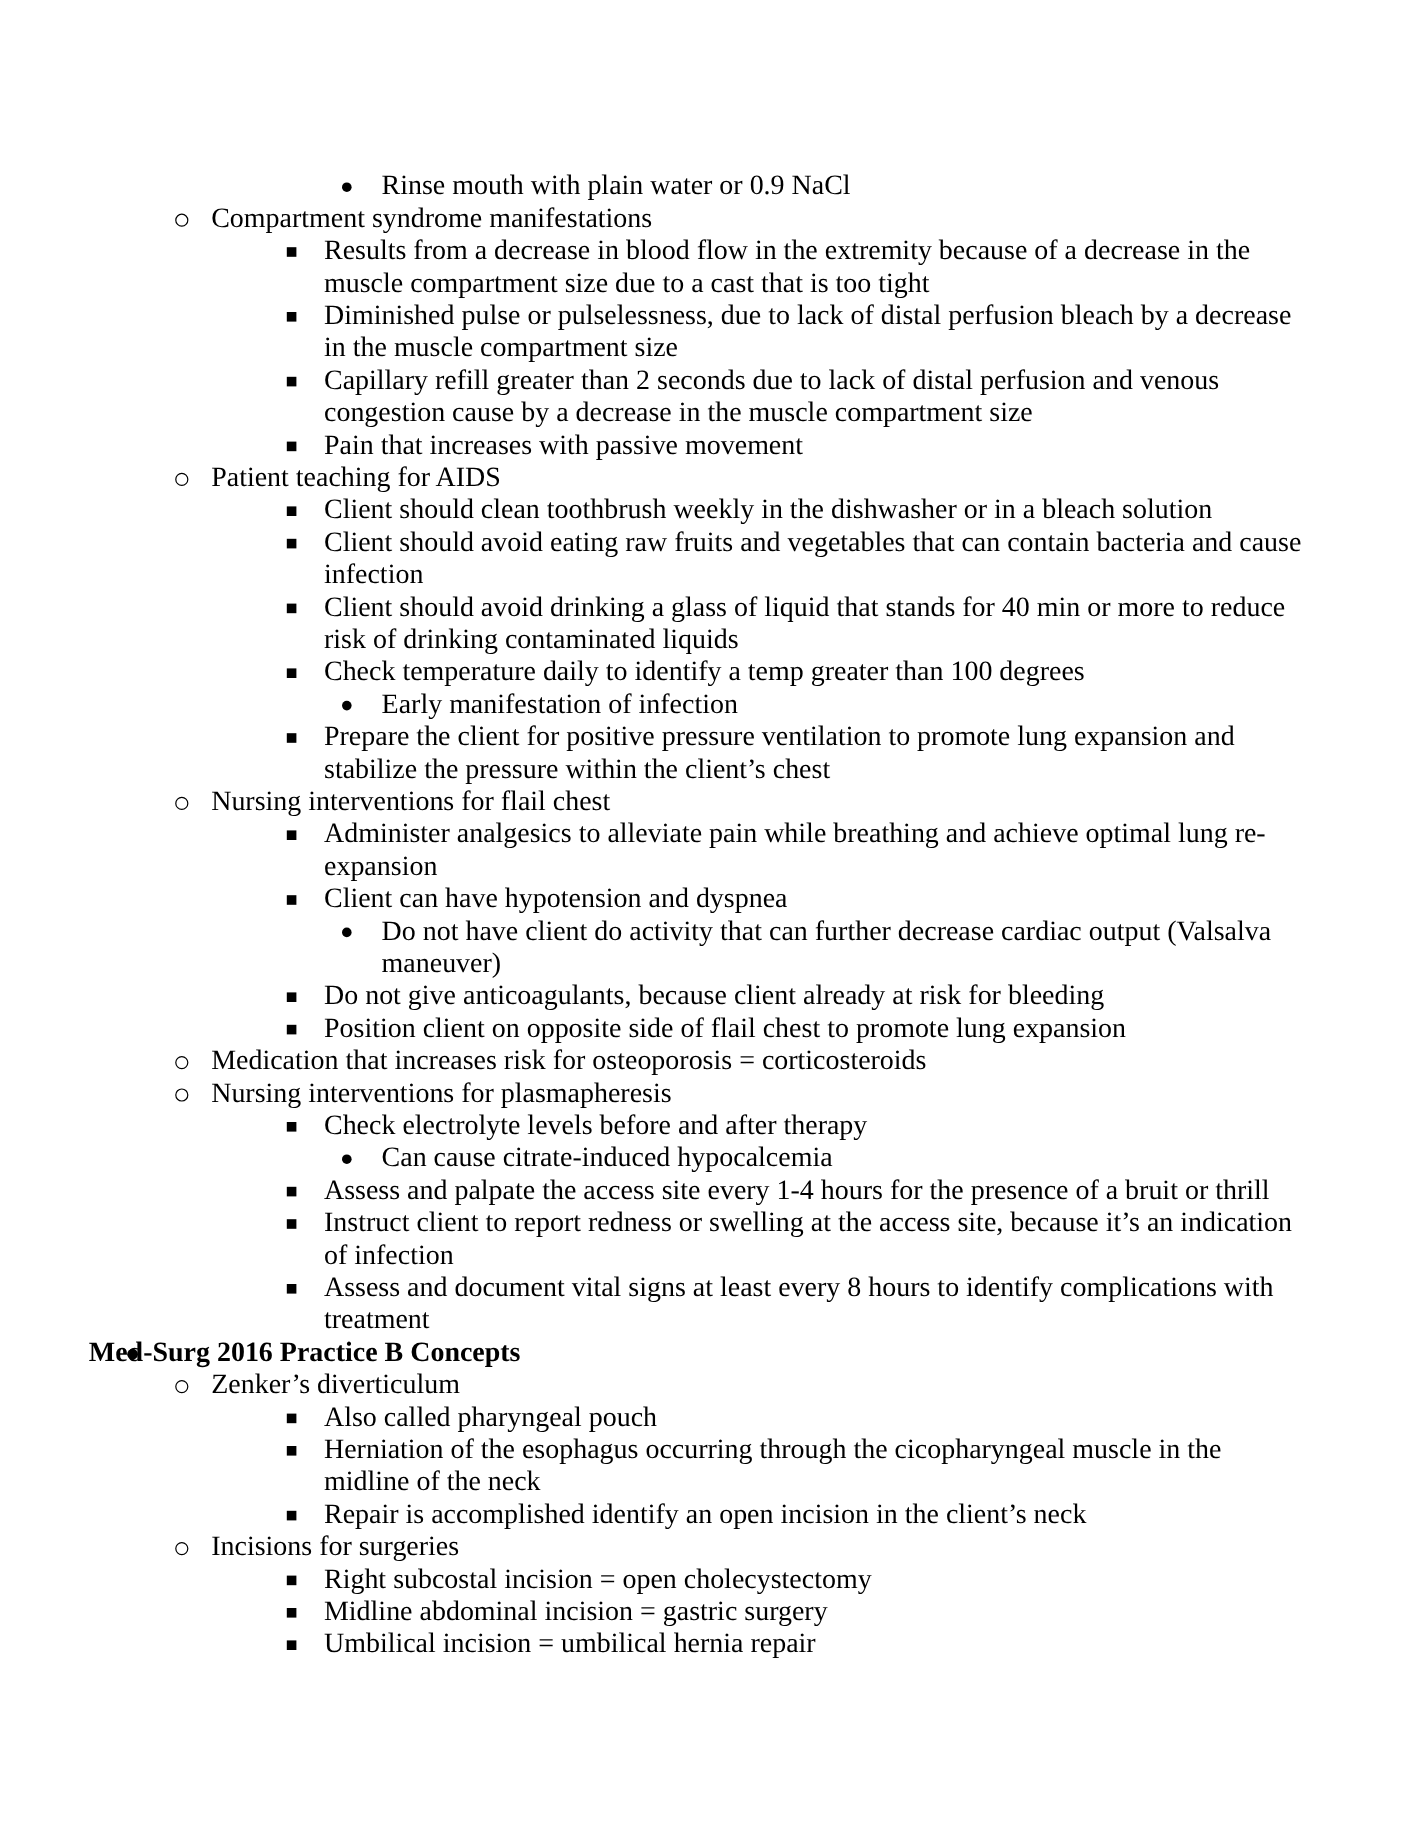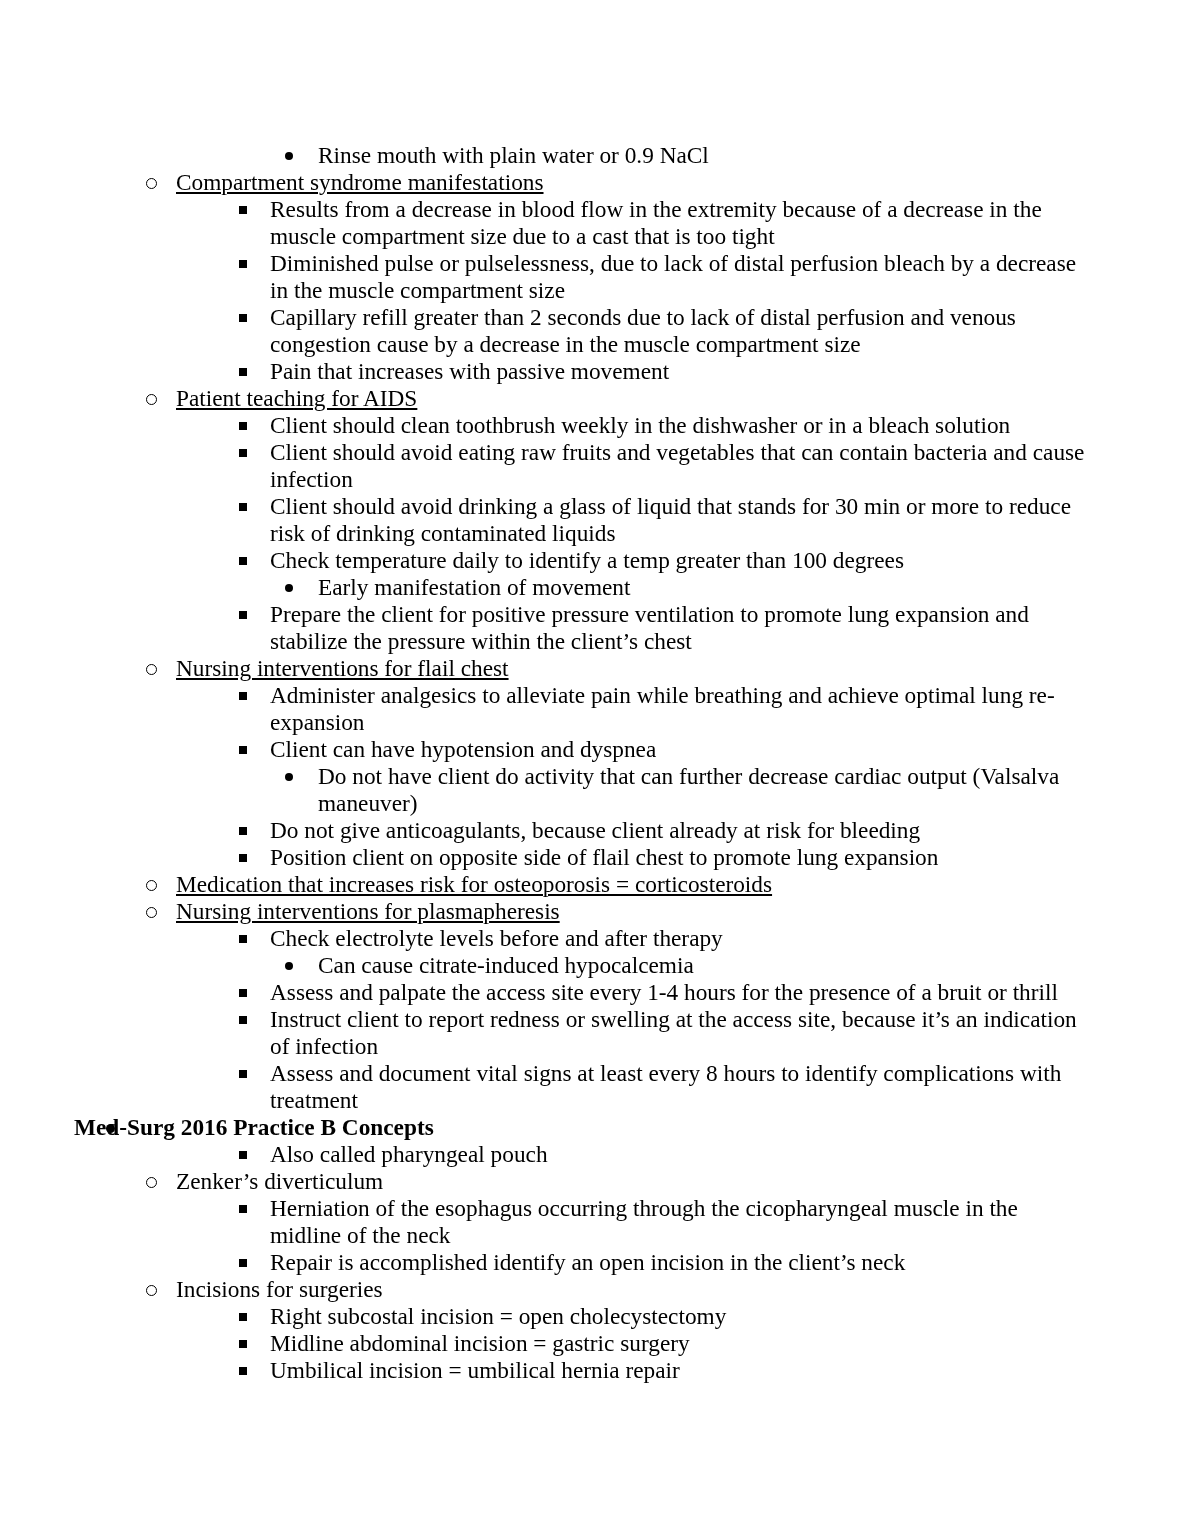--- a/index.html
+++ b/index.html
@@ -48,21 +48,20 @@
     box-sizing: border-box;
     background: transparent;
     top: 9px;
   }
   .sq {
     width: 8px; height: 8px;
     background: #000;
     top: 10px;
   }
   .u .txt {
-    text-decoration: underline;
     text-decoration-thickness: 1.5px;
     text-underline-offset: 2px;
     text-align: right;
   }
   .b { font-weight: bold; }
 </style>
 </head>
 <body>
 
 <div class="page">
@@ -70,40 +69,40 @@
 
     <div class="li l4"><span class="mk dot"></span><span class="txt">Rinse mouth with plain water or 0.9 NaCl</span></div>
     <div class="li l2 u"><span class="mk circle"></span><span class="txt">Compartment syndrome manifestations</span></div>
     <div class="li l3"><span class="mk sq"></span><span class="txt">Results from a decrease in blood flow in the extremity because of a decrease in the muscle compartment size due to a cast that is too tight</span></div>
     <div class="li l3"><span class="mk sq"></span><span class="txt">Diminished pulse or pulselessness, due to lack of distal perfusion bleach by a decrease in the muscle compartment size</span></div>
     <div class="li l3"><span class="mk sq"></span><span class="txt">Capillary refill greater than 2 seconds due to lack of distal perfusion and venous congestion cause by a decrease in the muscle compartment size</span></div>
     <div class="li l3"><span class="mk sq"></span><span class="txt">Pain that increases with passive movement</span></div>
     <div class="li l2 u"><span class="mk circle"></span><span class="txt">Patient teaching for AIDS</span></div>
     <div class="li l3"><span class="mk sq"></span><span class="txt">Client should clean toothbrush weekly in the dishwasher or in a bleach solution</span></div>
     <div class="li l3"><span class="mk sq"></span><span class="txt">Client should avoid eating raw fruits and vegetables that can contain bacteria and cause infection</span></div>
-    <div class="li l3"><span class="mk sq"></span><span class="txt">Client should avoid drinking a glass of liquid that stands for 30 min or more to reduce risk of drinking contaminated liquids</span></div>
+    <div class="li l3"><span class="mk sq"></span><span class="txt">Client should avoid drinking a glass of liquid that stands for 40 min or more to reduce risk of drinking contaminated liquids</span></div>
     <div class="li l3"><span class="mk sq"></span><span class="txt">Check temperature daily to identify a temp greater than 100 degrees</span></div>
-    <div class="li l4"><span class="mk dot"></span><span class="txt">Early manifestation of movement</span></div>
+    <div class="li l4"><span class="mk dot"></span><span class="txt">Early manifestation of infection</span></div>
     <div class="li l3"><span class="mk sq"></span><span class="txt">Prepare the client for positive pressure ventilation to promote lung expansion and stabilize the pressure within the client’s chest</span></div>
     <div class="li l2 u"><span class="mk circle"></span><span class="txt">Nursing interventions for flail chest</span></div>
     <div class="li l3"><span class="mk sq"></span><span class="txt">Administer analgesics to alleviate pain while breathing and achieve optimal lung re-expansion</span></div>
     <div class="li l3"><span class="mk sq"></span><span class="txt">Client can have hypotension and dyspnea</span></div>
     <div class="li l4"><span class="mk dot"></span><span class="txt">Do not have client do activity that can further decrease cardiac output (Valsalva maneuver)</span></div>
     <div class="li l3"><span class="mk sq"></span><span class="txt">Do not give anticoagulants, because client already at risk for bleeding</span></div>
     <div class="li l3"><span class="mk sq"></span><span class="txt">Position client on opposite side of flail chest to promote lung expansion</span></div>
     <div class="li l2 u"><span class="mk circle"></span><span class="txt">Medication that increases risk for osteoporosis = corticosteroids</span></div>
     <div class="li l2 u"><span class="mk circle"></span><span class="txt">Nursing interventions for plasmapheresis</span></div>
     <div class="li l3"><span class="mk sq"></span><span class="txt">Check electrolyte levels before and after therapy</span></div>
     <div class="li l4"><span class="mk dot"></span><span class="txt">Can cause citrate-induced hypocalcemia</span></div>
     <div class="li l3"><span class="mk sq"></span><span class="txt">Assess and palpate the access site every 1-4 hours for the presence of a bruit or thrill</span></div>
     <div class="li l3"><span class="mk sq"></span><span class="txt">Instruct client to report redness or swelling at the access site, because it’s an indication of infection</span></div>
     <div class="li l3"><span class="mk sq"></span><span class="txt">Assess and document vital signs at least every 8 hours to identify complications with treatment</span></div>
     <div class="li l1 b"><span class="mk dot"></span><span class="txt">Med-Surg 2016 Practice B Concepts</span></div>
+    <div class="li l2"><span class="mk circle"></span><span class="txt">Zenker’s diverticulum</span></div>
     <div class="li l3"><span class="mk sq"></span><span class="txt">Also called pharyngeal pouch</span></div>
-    <div class="li l2"><span class="mk circle"></span><span class="txt">Zenker’s diverticulum</span></div>
     <div class="li l3"><span class="mk sq"></span><span class="txt">Herniation of the esophagus occurring through the cicopharyngeal muscle in the midline of the neck</span></div>
     <div class="li l3"><span class="mk sq"></span><span class="txt">Repair is accomplished identify an open incision in the client’s neck</span></div>
     <div class="li l2"><span class="mk circle"></span><span class="txt">Incisions for surgeries</span></div>
     <div class="li l3"><span class="mk sq"></span><span class="txt">Right subcostal incision = open cholecystectomy</span></div>
     <div class="li l3"><span class="mk sq"></span><span class="txt">Midline abdominal incision = gastric surgery</span></div>
     <div class="li l3"><span class="mk sq"></span><span class="txt">Umbilical incision = umbilical hernia repair</span></div>
 
   </div>
 </div>
 

